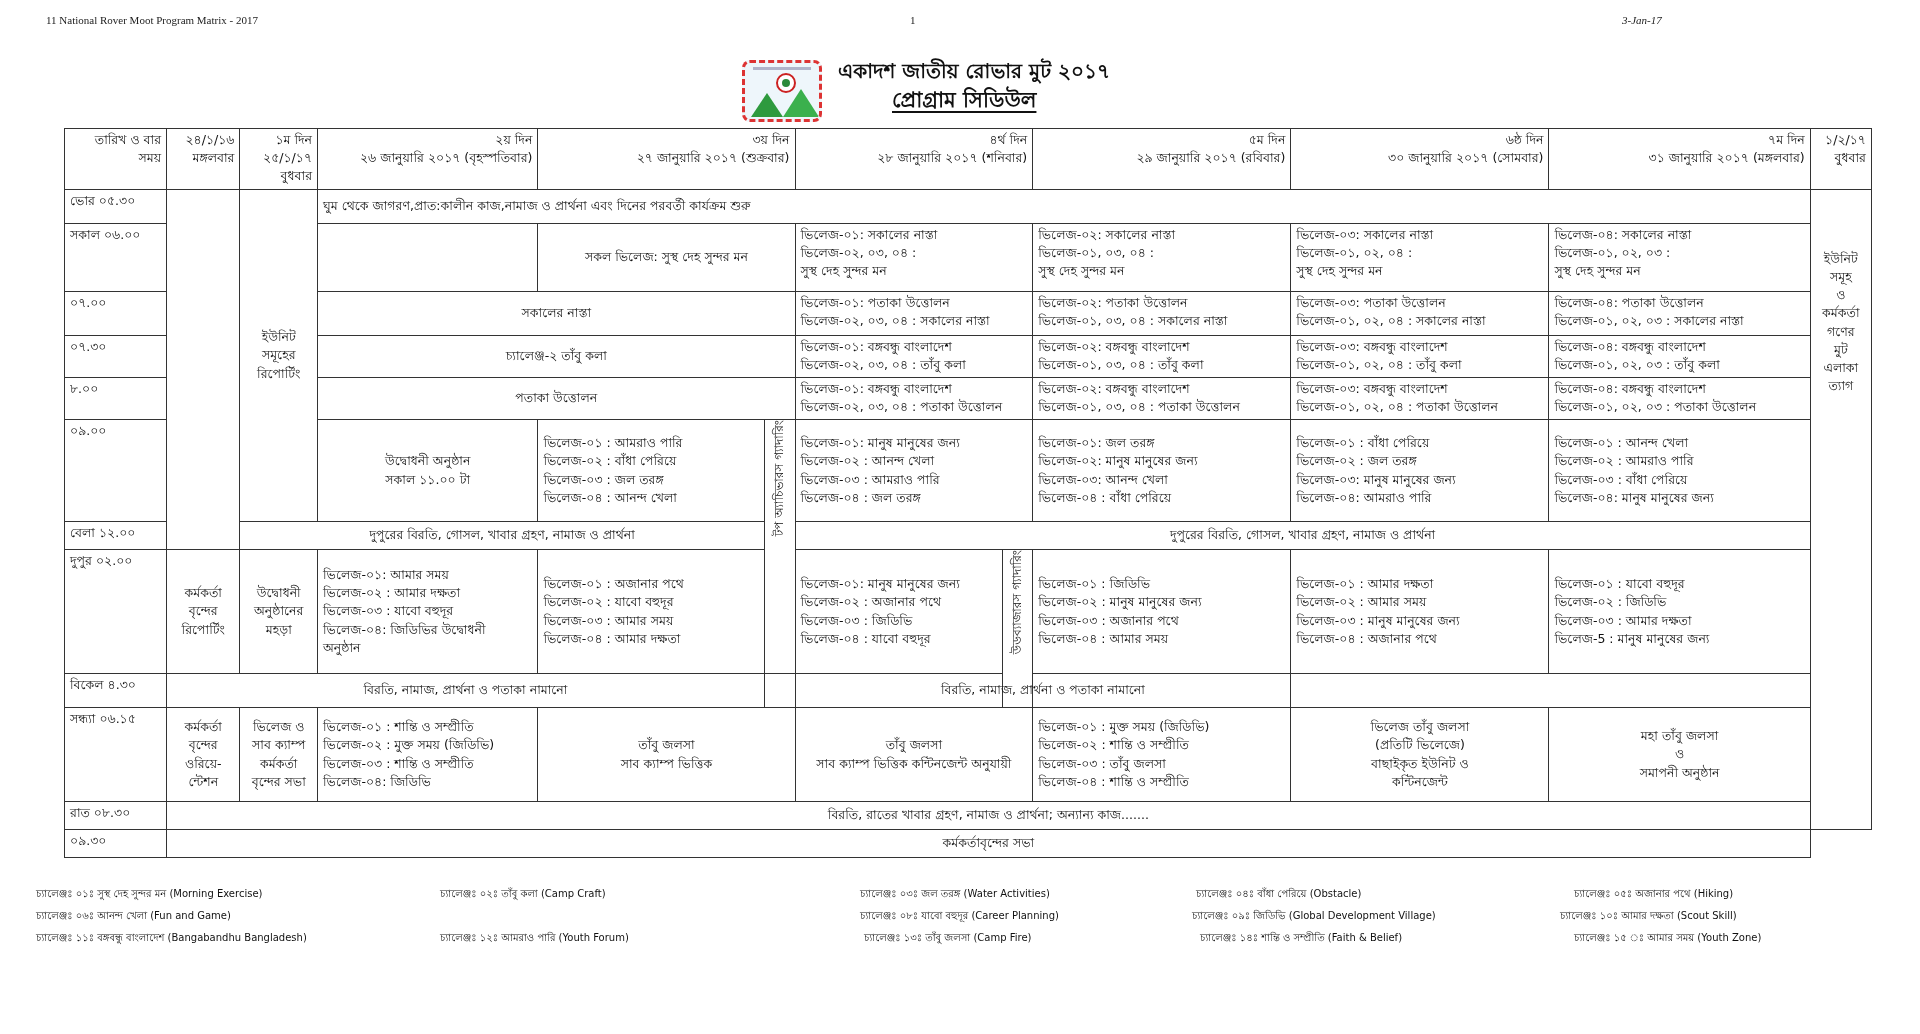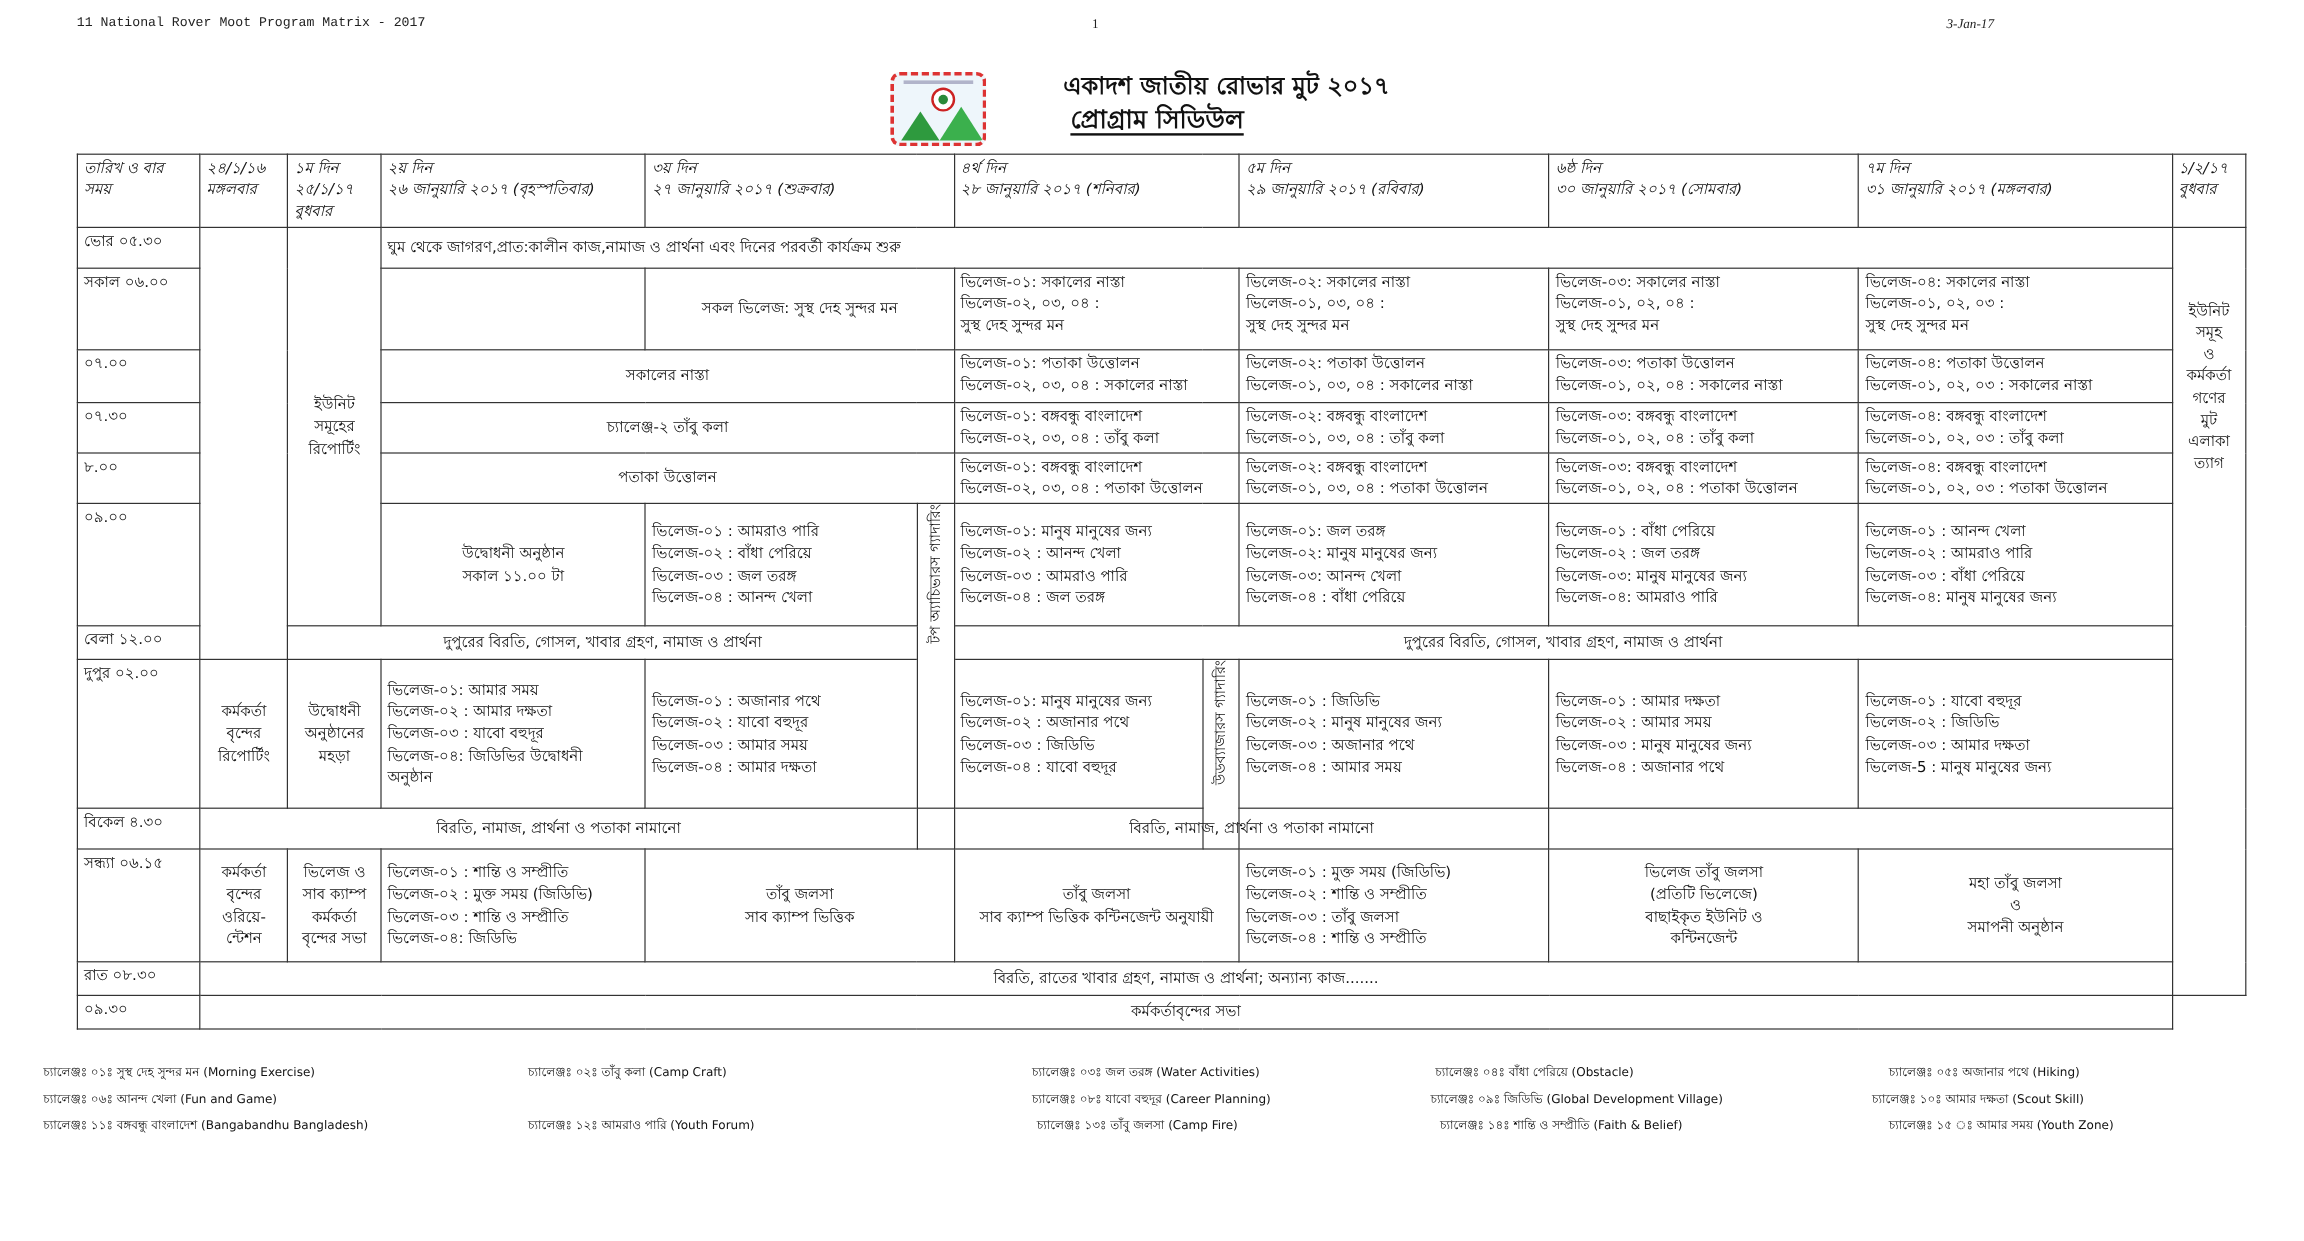--- a/index.html
+++ b/index.html
@@ -1,36 +1,36 @@
 <!DOCTYPE html>
 <html><head>
 <meta charset="utf-8">
 <style>
   html, body { margin:0; padding:0; background:#ffffff; }
   body { width:1920px; height:1034px; position:relative; overflow:hidden; color:#111; font-family:"DejaVu Sans", sans-serif; }
   .hdr-left, .hdr-mid, .hdr-right { position:absolute; top:14px; font-family:"Liberation Serif", serif; font-size:11px; color:#222; }
-  .hdr-left { left:64px;font-family:Liberation Mono, monospace; }
+  .hdr-left { left:46px; }
   .hdr-mid { left:910px; }
   .hdr-right { left:1622px;font-style:italic; }
 
   .logo { position:absolute; left:742px; top:60px; width:80px; height:62px; border:3px dashed #d33; border-radius:8px; background:#eef6fb; box-sizing:border-box; overflow:hidden; }
   .logo .emb { position:absolute; left:31px; top:10px; width:16px; height:16px; border-radius:50%; border:2px solid #c22; background:#fff; }
   .logo .emb::after { content:""; position:absolute; left:4px; top:4px; width:8px; height:8px; border-radius:50%; background:#2a8a3a; }
   .logo .tent1 { position:absolute; left:6px; bottom:2px; width:0; height:0; border-left:16px solid transparent; border-right:16px solid transparent; border-bottom:24px solid #2e9a3e; }
   .logo .tent2 { position:absolute; left:38px; bottom:2px; width:0; height:0; border-left:18px solid transparent; border-right:18px solid transparent; border-bottom:28px solid #3bb04d; }
   .logo .band { position:absolute; left:8px; top:4px; width:58px; height:3px; background:#88a; opacity:.6; }
 
-  .title1 { position:absolute; left:838px; top:56px; font-size:20px; font-weight:bold;margin-left:48px; }
+  .title1 { position:absolute; left:838px; top:56px; font-size:20px; font-weight:bold; }
   .title2 { position:absolute; left:892px; top:84px; font-size:21px; font-weight:bold; text-decoration:underline; text-underline-offset:4px; }
 
   table.matrix { position:absolute; left:64px; top:128px; width:1808px; border-collapse:collapse; table-layout:fixed; font-size:12.5px; }
   table.matrix td { border:1.3px solid #333; padding:2px 5px; vertical-align:top; line-height:1.45; }
   table.matrix td.c { text-align:center; vertical-align:middle; }
   table.matrix td.mid { vertical-align:middle; }
-  .hrow td { height:56px; text-align:left; vertical-align:middle;font-style:italic; }
+  .hrow td { height:56px; text-align:right; vertical-align:middle; }
   .time { text-align:left; }
   .vert { writing-mode:vertical-rl; transform:rotate(180deg); white-space:nowrap; margin:auto; font-size:12px; }
   td.vcell { padding:0 !important; vertical-align:middle; text-align:center; }
   .line { display:block; white-space:nowrap; }
 
   .legend { position:absolute; left:36px; top:886px; width:1860px; font-size:10px; }
   .legend .lrow { position:relative; height:22px; }
   .legend .li { position:absolute; white-space:nowrap; }
 </style>
 </head>

